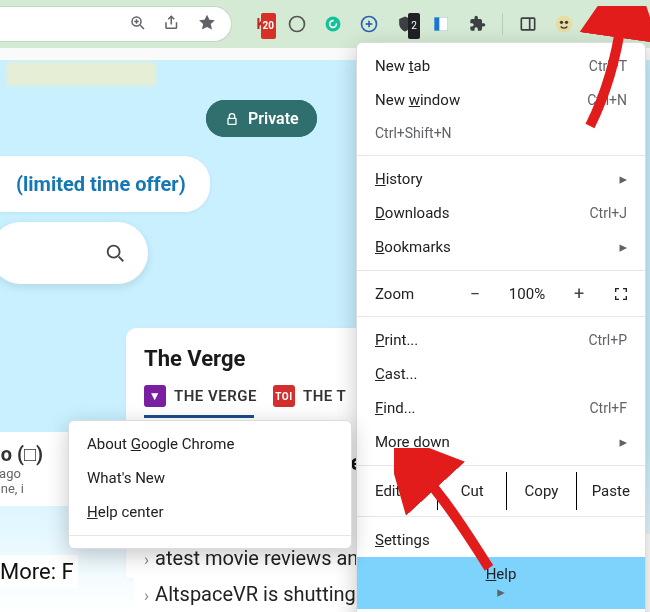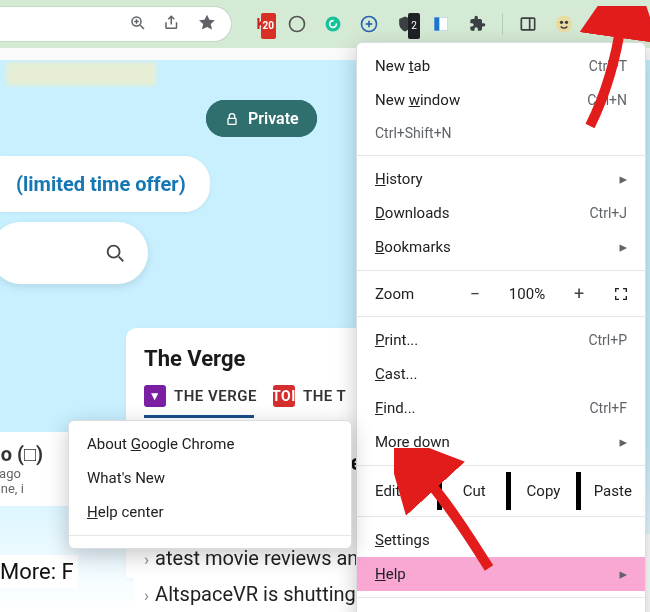--- a/index.html
+++ b/index.html
@@ -120,36 +120,36 @@
     position:absolute; top:42px; right:4px; width:290px;
     background:#fff; border:1px solid #dadce0; border-radius:6px;
     box-shadow:0 6px 22px rgba(0,0,0,0.22);
     font-size:15px; color:#202124; z-index:50;
     padding:6px 0;
   }
   .mi {
     display:flex; align-items:center; justify-content:space-between;
     padding:8px 18px; cursor:pointer;
   }
-  .mi:hover, .mi.hover { background:#f9a8d4; }
+  .mi:hover, .mi.hover { background:#7dd3fc;flex-direction:column; }
   .mi .lbl u{ text-decoration:underline; }
   .mi .kb{ color:#5f6368; font-size:14px; }
   .mi .arrow{ color:#5f6368; }
   .sep{ height:1px; background:#e6e6e6; margin:6px 0;}
   .zoom-row{
     display:flex; align-items:center; padding:6px 10px 6px 18px;
   }
   .zoom-row .lbl{ flex:0 0 72px;}
   .zoom-ctrl{ flex:1; display:flex; align-items:center; justify-content:center; gap:10px;}
   .zbtn{ width:30px; text-align:center; font-size:18px; color:#444; cursor:pointer;}
   .zval{ width:54px; text-align:center;}
   .fs{ width:28px; display:flex; align-items:center; justify-content:center; cursor:pointer;}
   .edit-row{ display:flex; align-items:flex-end; padding:0;}
   .edit-row .elbl{ padding:10px 0 10px 18px; width:80px;}
-  .edit-row .ebtn{ flex:1; text-align:center; padding:10px 0; border-left:5px solid #000000; cursor:pointer;}
+  .edit-row .ebtn{ flex:1; text-align:center; padding:10px 0; border-left:1px solid #000000; cursor:pointer;}
 
   
   .submenu{
     position:absolute; top:420px; left:68px; width:284px;
     background:#fff; border:1px solid #dadce0; border-radius:6px;
     box-shadow:0 6px 22px rgba(0,0,0,0.22);
     font-size:15px; color:#202124; z-index:60;
     padding:6px 0;
   }
   .smi{ display:flex; align-items:center; justify-content:space-between; padding:8px 18px; cursor:pointer;}
@@ -259,21 +259,21 @@
   </div>
 
   <div class="card">
     <h2>The Verge</h2>
     <div class="chips">
       <div class="chip">
         <span class="sq" style="background:#7b1fa2">▼</span>
         <span>THE VERGE</span>
       </div>
       <div class="chip">
-        <span class="sq" style="background:#d32f2f;font-size:14px">TOI</span>
+        <span class="sq" style="background:#d32f2f;font-size:10px">TOI</span>
         <span>THE T</span>
       </div>
     </div>
     <div class="chip-underline"></div>
     <div class="headline">
       <div class="thumb"></div>
       <div class="headline-title">Marvel's Ave</div>
     </div>
   </div>
 

